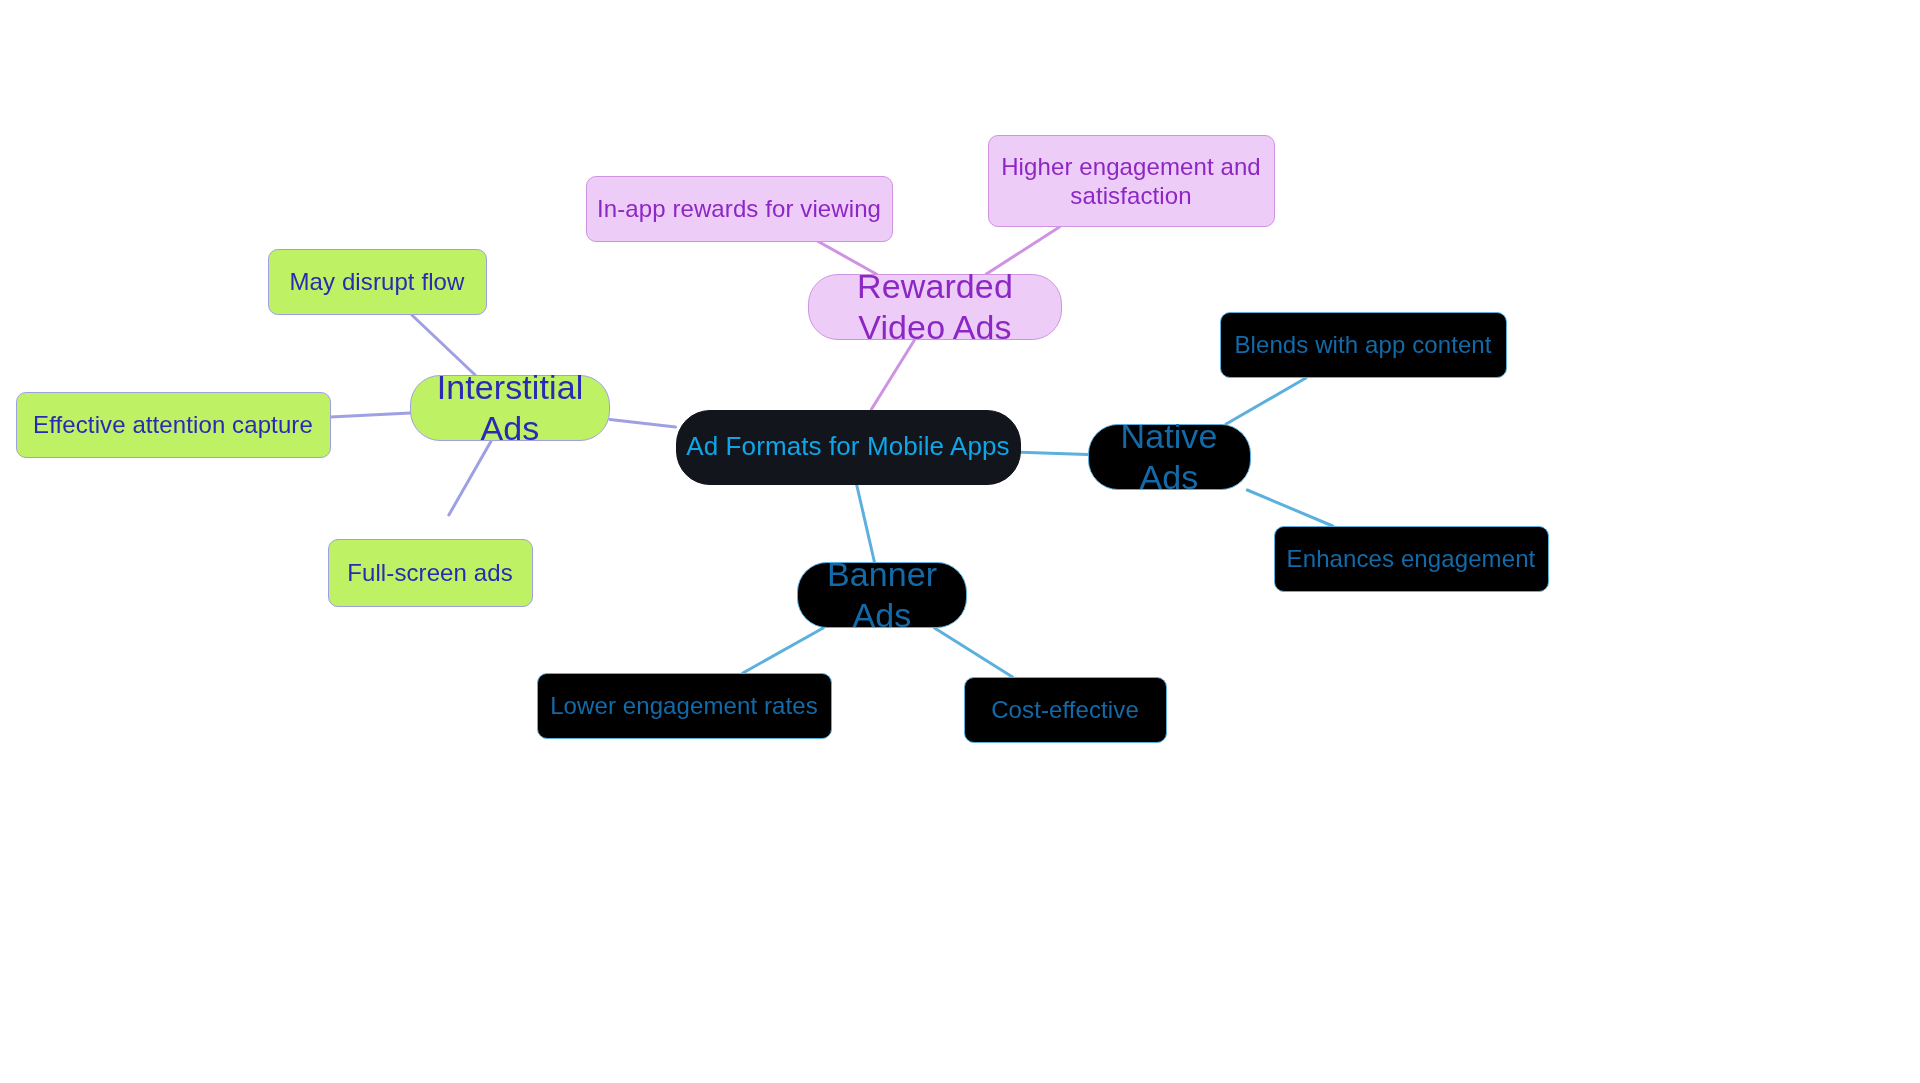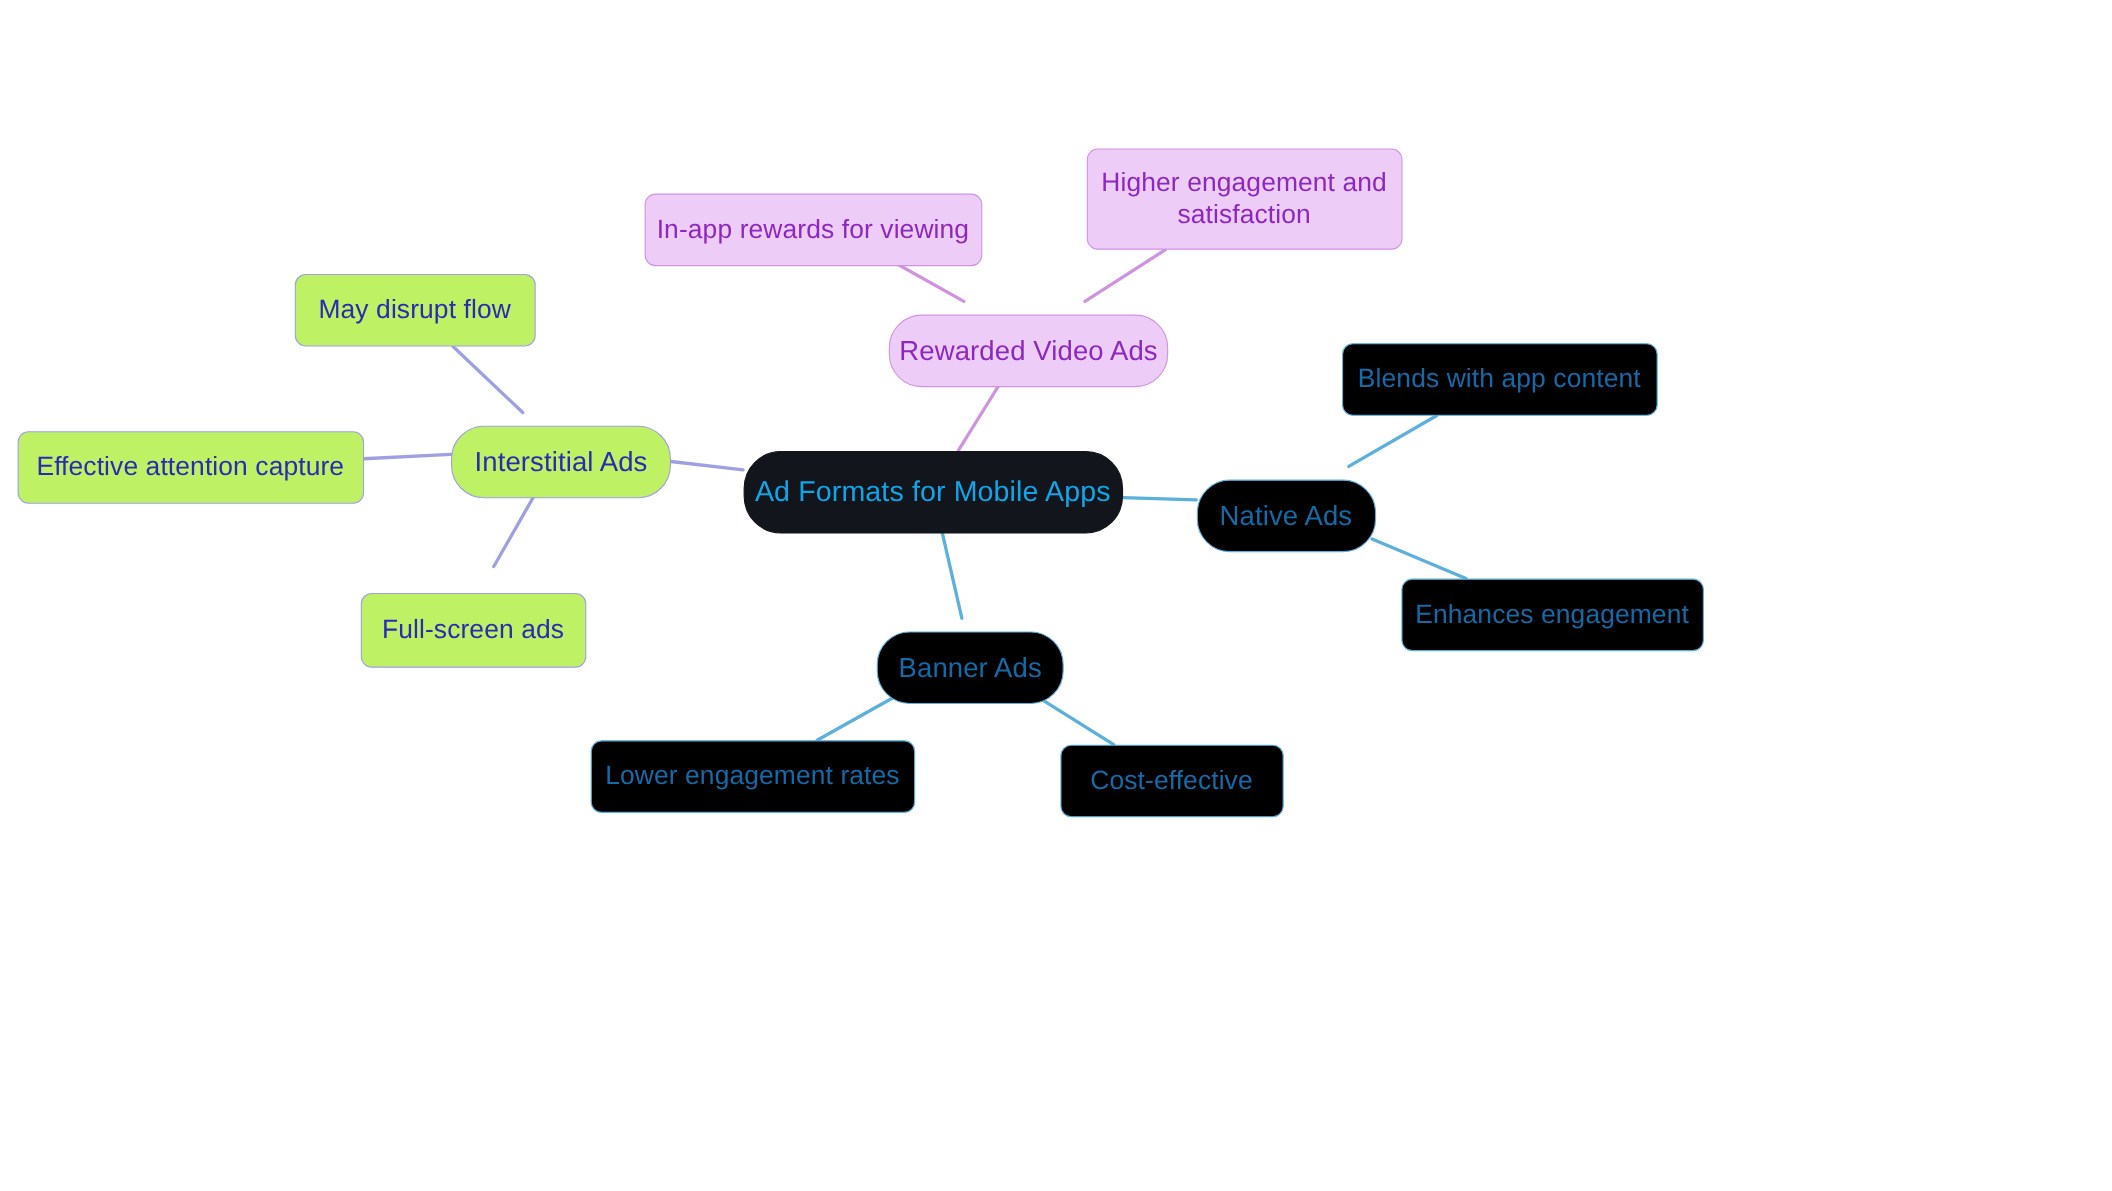--- a/index.html
+++ b/index.html
@@ -40,23 +40,22 @@
     letter-spacing: 0.1px;
   }
   .node-root {
     background: #12161c;
     border-color: #12161c;
     color: #0ea5e9;
     font-size: 26px;
     border-radius: 34px;
   }
   .node-branch {
-    font-size: 25px;
+    font-size: 34px;
     border-radius: 30px;
-    margin-top: 12px;
   }
   .node-leaf {
     font-size: 24px;
     border-radius: 10px;
   }
   .theme-lavender {
     background: #bef264;
     border-color: #9fa0e3;
     color: #2a2ab5;
   }

